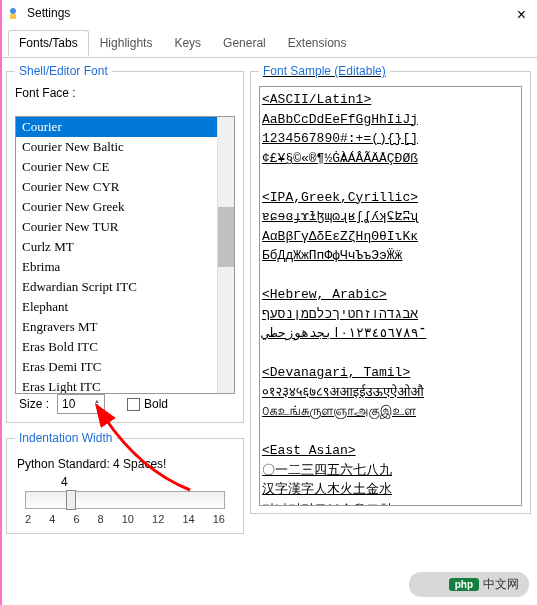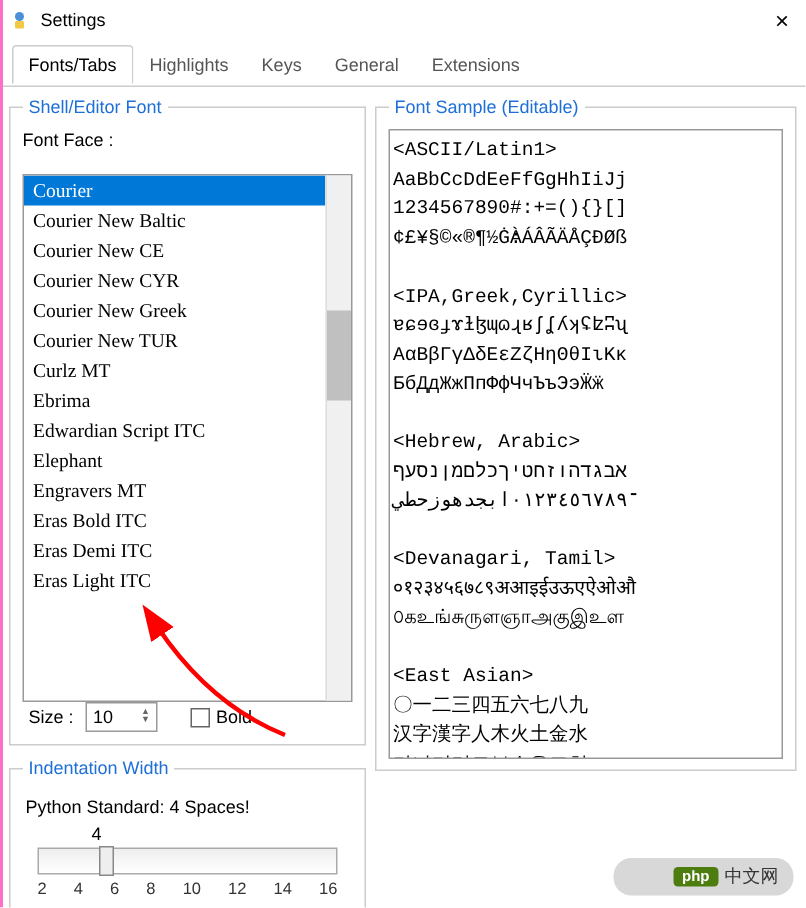--- a/index.html
+++ b/index.html
@@ -16,21 +16,21 @@
     
     .content { display: flex; padding: 6px; gap: 6px; }
     .left { width: 238px; }
     .right { flex: 1; }
     
     fieldset { border: 1px solid #ccc; padding: 8px; margin-bottom: 8px; }
     legend { color: #1e6fd8; font-size: 12px; padding: 0 4px; }
     
     .label { font-size: 12px; margin-bottom: 16px; display: block; }
     
-    .listbox-wrap { display: flex; border: 1px solid #999; height: 352px; }
+    .listbox-wrap { display: flex; border: 1px solid #999; height: 278px; }
     .listbox { flex: 1; overflow: hidden; }
     .listbox .item { padding: 2px 6px; font-family: "Times New Roman", serif; font-size: 13px; cursor: pointer; white-space: nowrap; }
     .listbox .item.selected { background: #0078d7; color: #fff; }
     .scrollbar { width: 17px; background: #f0f0f0; border-left: 1px solid #ddd; position: relative; }
     .scroll-thumb { background: #c0c0c0; width: 100%; height: 60px; position: absolute; top: 90px; }
     
     .size-row { display: flex; align-items: center; gap: 8px; margin-top: 0; padding: 0 4px; }
     .size-input { width: 48px; border: 1px solid #999; padding: 2px 4px; font-size: 12px; text-align: left; display: inline-flex; align-items: center; }
     .spinner-btns { display: inline-flex; flex-direction: column; margin-left: auto; }
     .spinner-btns span { font-size: 6px; line-height: 5px; color: #666; }
@@ -42,21 +42,21 @@
     .slider-val { text-align: left; font-size: 12px; margin-left: 36px; margin-bottom: 2px; }
     .slider-track { height: 18px; position: relative; border: 1px solid #aaa; background: linear-gradient(#eee,#fff); }
     .slider-thumb { position: absolute; width: 10px; height: 20px; background: #eee; border: 1px solid #888; top: -2px; left: 40px; }
     .slider-ticks { display: flex; justify-content: space-between; font-size: 11px; margin-top: 4px; color: #333; }
     
     .sample-box { border: 1px solid #999; height: 420px; padding: 3px 2px; font-family: "Courier New", monospace; font-size: 13px; line-height: 1.5; white-space: pre; overflow: hidden; }
     
     .arrow-overlay { position: absolute; left: 70px; top: 400px; pointer-events: none; z-index: 10; }
     
     .watermark { position: absolute; right: 8px; bottom: 8px; background: rgba(200,200,200,0.7); padding: 4px 10px; border-radius: 12px; font-size: 12px; color: #333; display: flex; align-items: center; gap: 4px; }
-    .watermark .wm-badge { background: #4d7c0f; color: #fff; padding: 1px 6px; border-radius: 3px; font-size: 10px; font-weight: bold; margin-left: 30px; }
+    .watermark .wm-badge { background: #15803d; color: #fff; padding: 1px 6px; border-radius: 3px; font-size: 10px; font-weight: bold; margin-left: 30px; }
     
     .left-edge { position: absolute; left: 0; top: 0; width: 2px; height: 100%; background: #ff6ec7; }
   </style>
 </head>
 <body>
 
 <div class="left-edge"></div>
 
 <div class="titlebar">
   <span class="icon">
@@ -135,21 +135,21 @@
           <span>10</span>
           <span>12</span>
           <span>14</span>
           <span>16</span>
         </div>
       </div>
     </fieldset>
   </div>
 
   <div class="right">
-    <fieldset style="height:450px;">
+    <fieldset style="height:450px;text-decoration:underline;">
       <legend>Font Sample (Editable)</legend>
       <div class="sample-box">&lt;ASCII/Latin1&gt;
 AaBbCcDdEeFfGgHhIiJj
 1234567890#:+=(){}[]
 ¢£¥§©«®¶½Ġ׃ÀÁÂÃÄÅÇÐØß
 
 &lt;IPA,Greek,Cyrillic&gt;
 ɐɕɘɞɟɤɫɮɰɷɻʁʃʆʎʞʢʫʭʯ
 ΑαΒβΓγΔδΕεΖζΗηΘθΙιΚκ
 БбДдЖжПпФфЧчЪъЭэӜӝ

